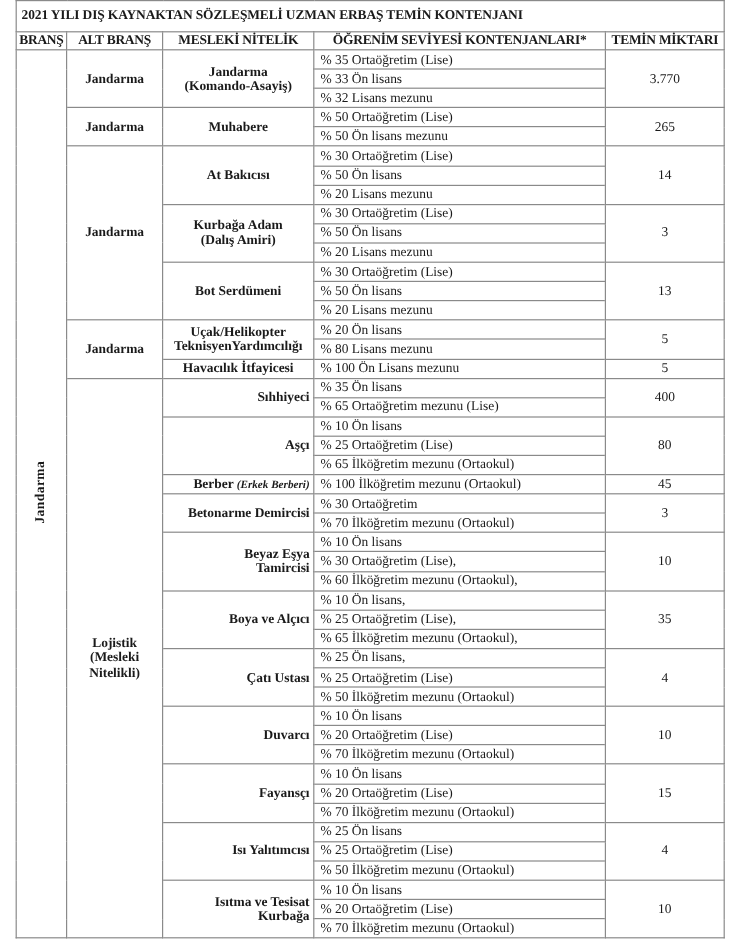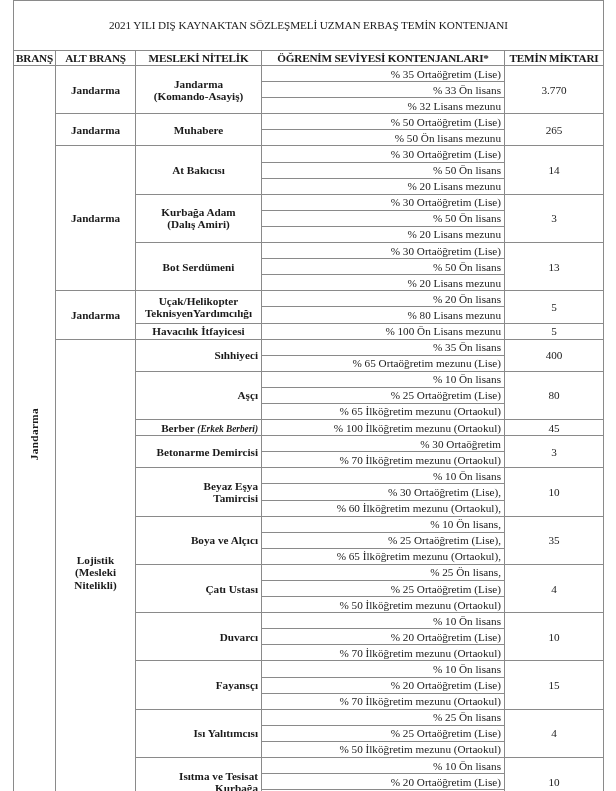--- a/index.html
+++ b/index.html
@@ -41,26 +41,25 @@
   }
 
   
   table.kontenjan {
     border: 1.6px solid #3d3d3d;
   }
 
   .title-cell {
     border: 1px solid #8a8a8a;
     border-top: none;
-    text-align: center;
-    font-weight: normal;
+    font-weight: bold;
     font-size: 13.4px;
     letter-spacing: -0.1px;
     height: 17px;
-    padding: 16px !important;
+    padding: 4px !important;
   }
 
   .hdr {
     text-align: center;
     font-weight: bold;
     font-size: 11.3px;
     letter-spacing: -0.2px;
     height: 14px;
     padding: 0 2px !important;
     white-space: nowrap;
@@ -104,21 +103,21 @@
     text-align: right;
     padding-left: 4px !important;
   }
   .nitelik .small {
     font-size: 9.3px;
     font-weight: bold;
     font-style: italic;
   }
 
   .ogrenim {
-    text-align: right;
+    text-align: left;
     font-size: 11.6px;
     padding-left: 5px !important;
     height: 15.1px;
     white-space: nowrap;
   }
 
   .temin {
     text-align: center;
     font-weight: normal;
     font-size: 11.8px;

